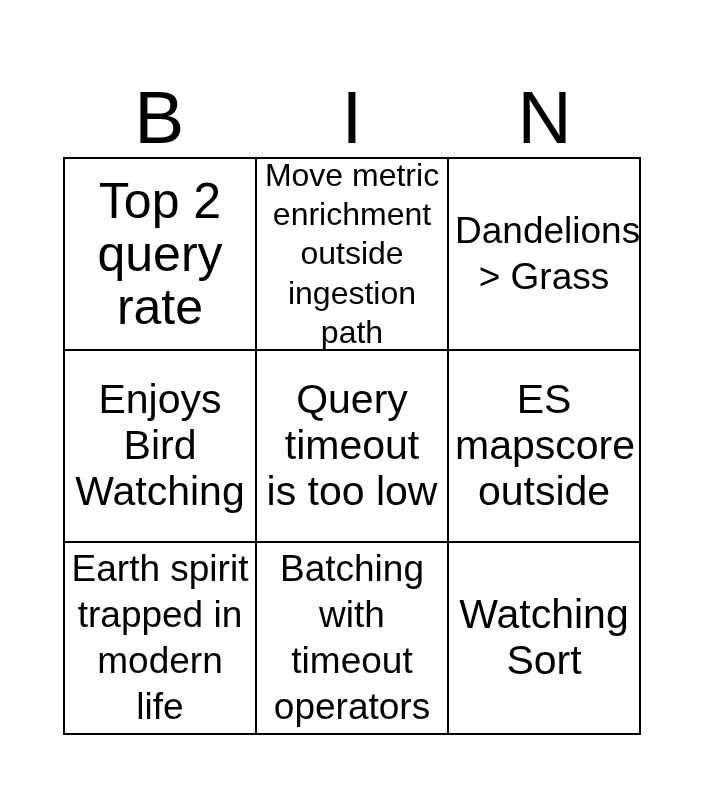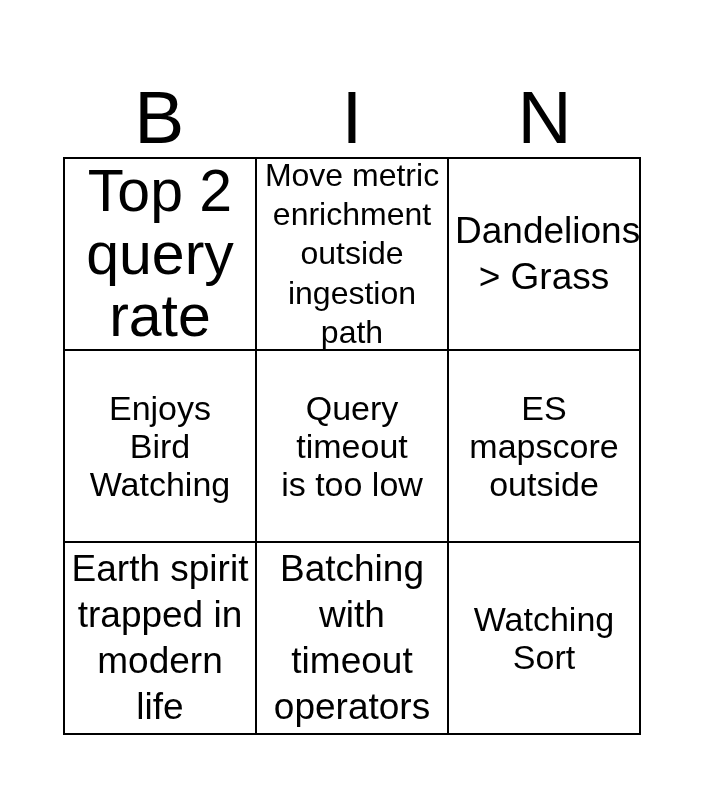--- a/index.html
+++ b/index.html
@@ -74,22 +74,22 @@
   }
   .cell-text {
     display: block;
     width: 100%;
     color: #000000;
     font-weight: 400;
     white-space: pre-line;
   }
 
   
-  .size-xl .cell-text { font-size: 59px; line-height: 1.06; }
-  .size-lg .cell-text { font-size: 34px; line-height: 1.12; }
+  .size-xl .cell-text { font-size: 50px; line-height: 1.06; }
+  .size-lg .cell-text { font-size: 41px; line-height: 1.12; }
   .size-md .cell-text { font-size: 37px; line-height: 1.25; }
   .size-sm .cell-text { font-size: 32px; line-height: 1.22; }
 </style>
 </head>
 <body>
 
 <div class="bingo-card">
 
   <div class="header-row">
     <div class="header-cell">

